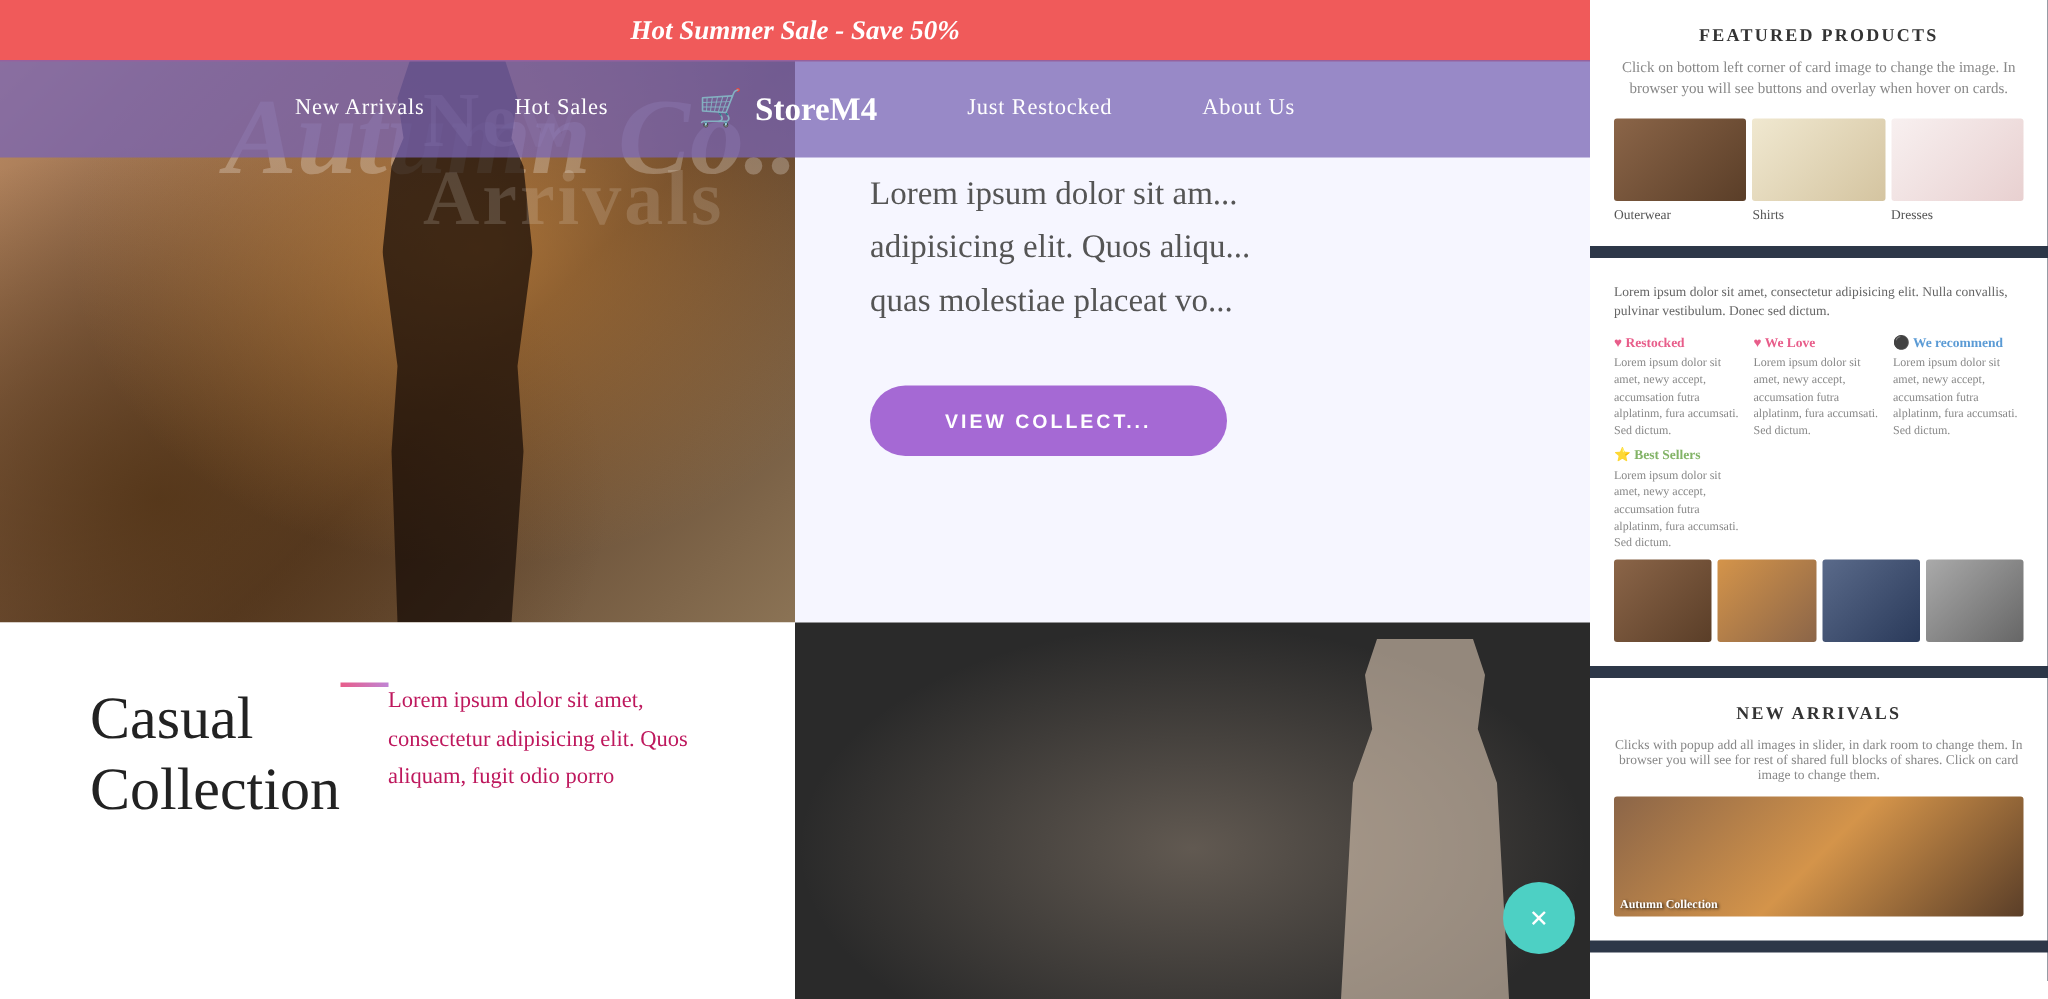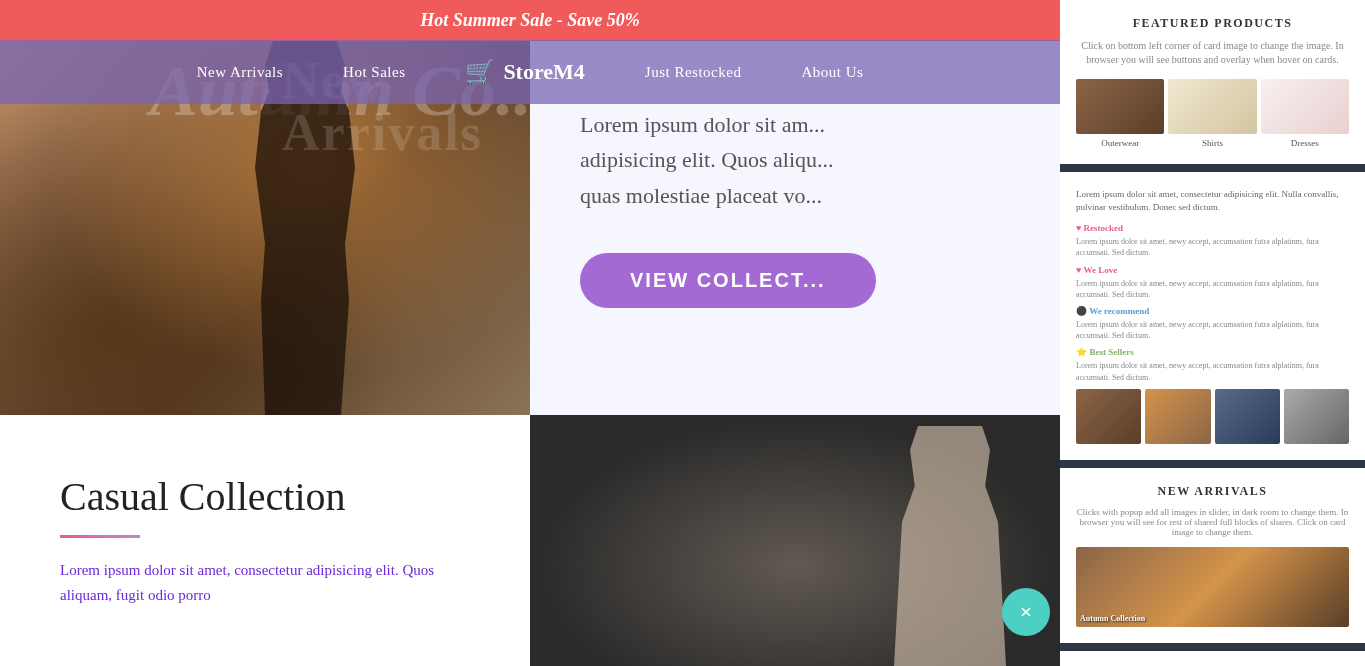--- a/index.html
+++ b/index.html
@@ -150,21 +150,21 @@
       color: #555;
       line-height: 1.6;
       margin-bottom: 40px;
     }
 
     .view-btn {
       background: #a569d4;
       color: white;
       border: none;
       padding: 16px 50px;
-      font-size: 20px;
+      font-size: 13px;
       font-weight: bold;
       letter-spacing: 2px;
       cursor: pointer;
       border-radius: 30px;
       align-self: flex-start;
     }
 
     
     .hero-bottom {
       position: absolute;
@@ -173,41 +173,40 @@
       right: 0;
       height: 251px;
       display: flex;
     }
 
     .bottom-left {
       width: 50%;
       background: white;
       padding: 40px 60px;
       display: flex;
-      flex-direction: column;
       justify-content: center;
     }
 
     .bottom-left h2 {
       font-size: 40px;
       font-weight: 300;
       color: #222;
       margin-bottom: 15px;
     }
 
     .divider-line {
       width: 80px;
       height: 3px;
       background: linear-gradient(to right, #e85d8a, #c084d4);
       margin-bottom: 20px;
     }
 
     .bottom-left p {
       font-size: 15px;
-      color: #6d28d9;
+      color: #be185d;
       line-height: 1.7;
     }
 
     .bottom-right {
       width: 50%;
       height: 251px;
       background: #2a2a2a;
       position: relative;
       overflow: hidden;
     }
@@ -288,21 +287,21 @@
     }
 
     .featured-thumb.outwear { background: linear-gradient(135deg, #8B6548, #5a3e28); }
     .featured-thumb.shirts { background: linear-gradient(135deg, #f0e8d0, #d4c4a0); }
     .featured-thumb.sweatshirts { background: linear-gradient(135deg, #e8d4c0, #c8a888); }
     .featured-thumb.dresses { background: linear-gradient(135deg, #f8f0f0, #e8d0d0); }
 
     .featured-label {
       font-size: 9px;
       color: #555;
-      text-align: center;
+      text-align: left;
     }
 
     
     .visit-all-btn {
       background: #c084d4;
       color: white;
       border: none;
       padding: 3px 8px;
       font-size: 8px;
       cursor: pointer;
@@ -314,21 +313,21 @@
     
     .must-know-text {
       font-size: 9px;
       color: #666;
       margin-bottom: 10px;
       line-height: 1.4;
     }
 
     .must-know-grid {
       display: grid;
-      grid-template-columns: 1fr;
+      grid-template-columns: 1fr 1fr 1fr;
       gap: 6px;
     }
 
     .must-know-item {
       font-size: 8px;
       color: #555;
     }
 
     .must-know-item-title {
       display: flex;

